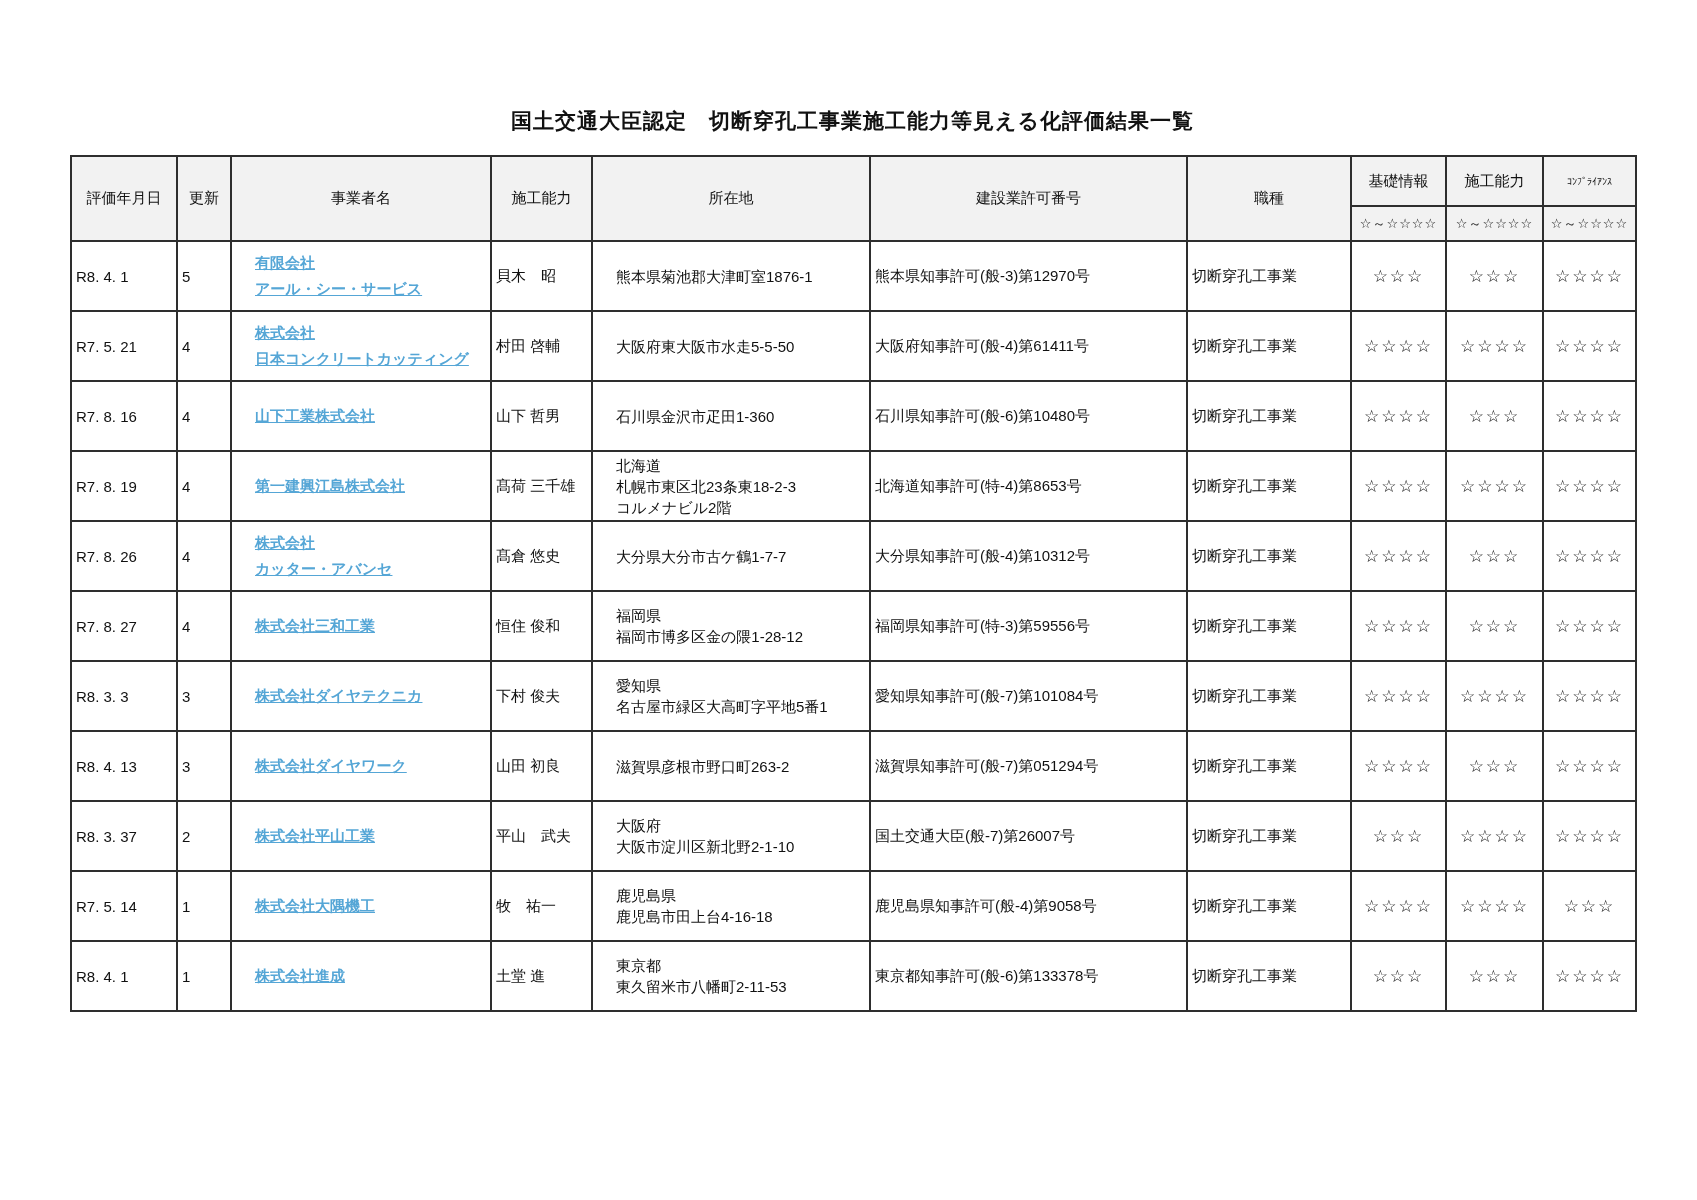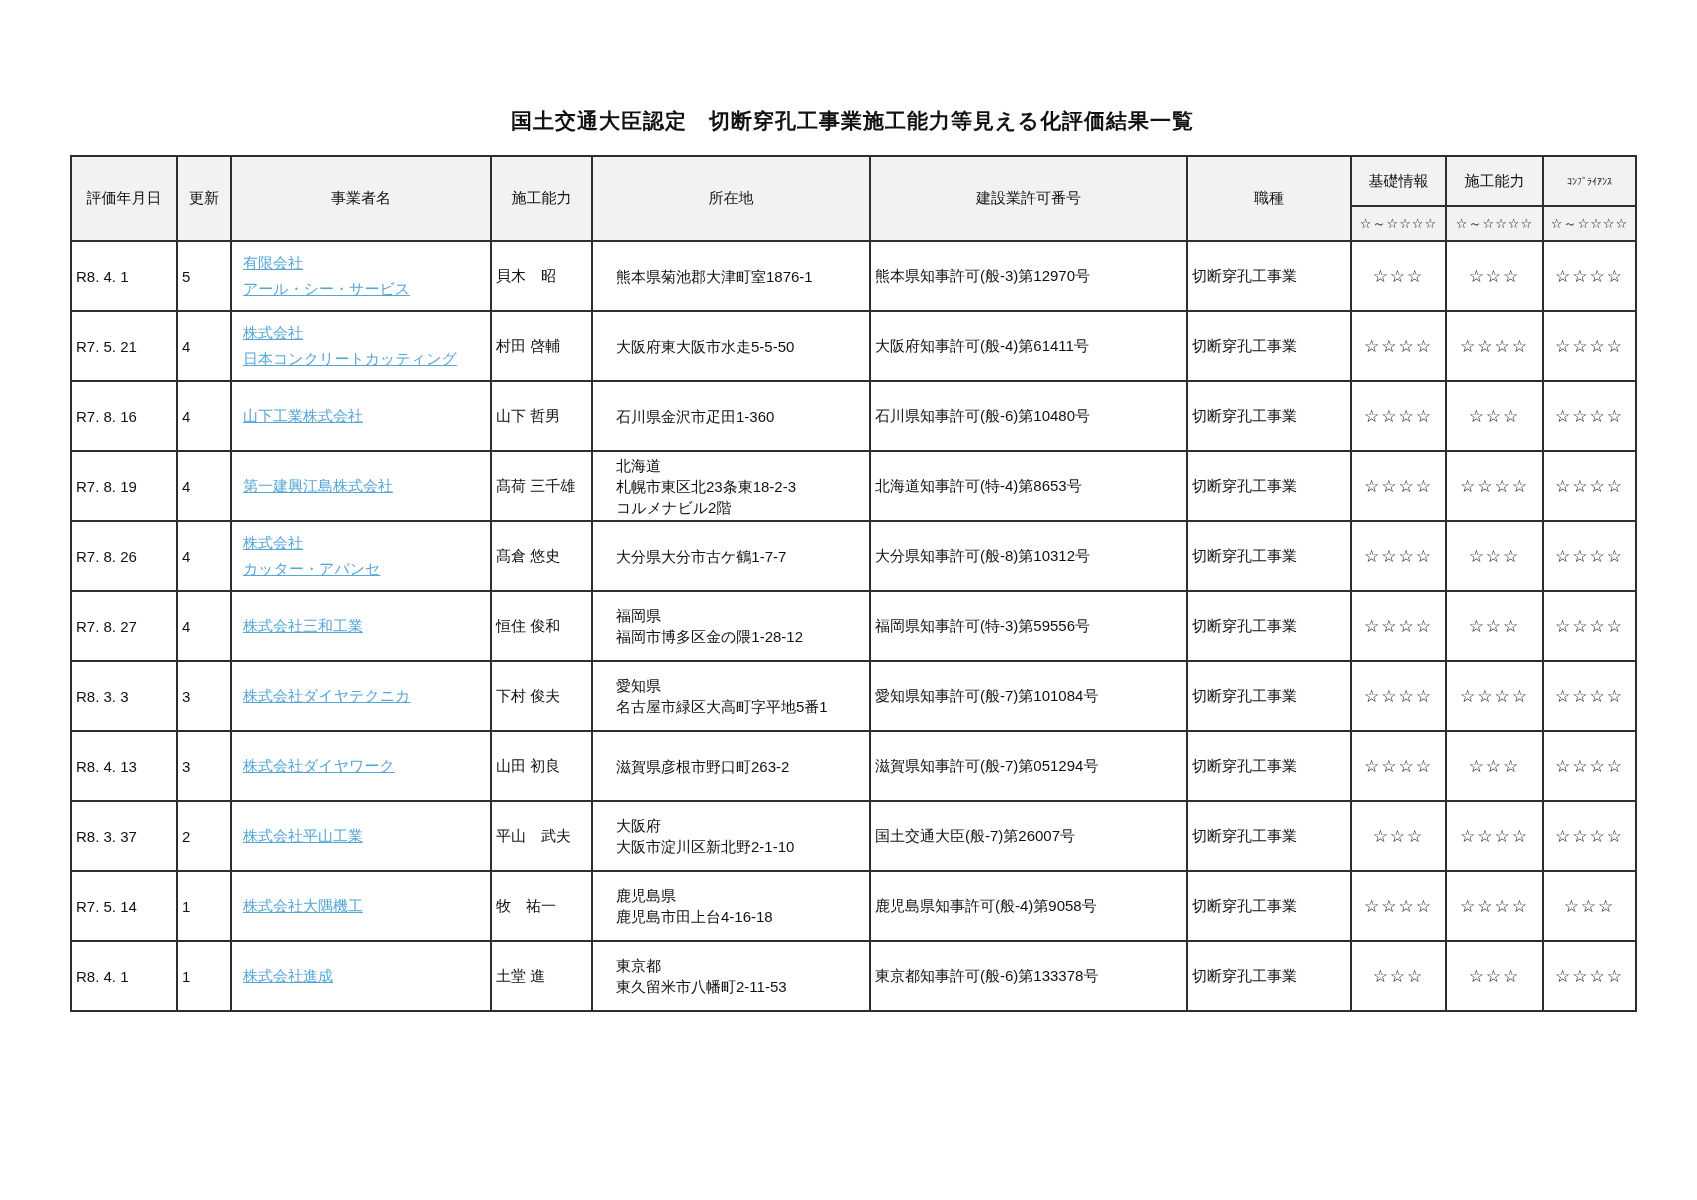--- a/index.html
+++ b/index.html
@@ -50,21 +50,21 @@
   }
   thead th{
     background:#f2f2f2;
     text-align:center;
   }
   .th-main{height:50px;}
   .th-sub{height:35px;font-size:13px;letter-spacing:1px;}
   .th-compliance{font-size:10px;}
   tbody td{height:70px;background:#ffffff;}
   .c-date,.c-upd,.c-rep,.c-lic,.c-job{text-align:left;}
-  .c-company{text-align:left;padding-left:11px;}
+  .c-company{text-align:left;padding-left:23px;font-weight:bold;}
   .c-addr{text-align:left;padding-left:23px;white-space:pre-line;line-height:1.4;}
   .c-star{text-align:center;font-size:17px;letter-spacing:2px;}
   .company-link{
     color:#55a6d6;
     text-decoration:underline;
     white-space:pre-line;
     line-height:1.75;
     cursor:pointer;
   }
 </style>
@@ -171,21 +171,21 @@
     </tr>
           <tr>
       <td class="c-date">R7. 8. 26</td>
       <td class="c-upd">4</td>
       <td class="c-company">
         <a class="company-link">株式会社
 カッター・アバンセ</a>
       </td>
       <td class="c-rep">髙倉 悠史</td>
       <td class="c-addr">大分県大分市古ケ鶴1-7-7</td>
-      <td class="c-lic">大分県知事許可(般-8)第10312号</td>
+      <td class="c-lic">大分県知事許可(般-4)第10312号</td>
       <td class="c-job">切断穿孔工事業</td>
       <td class="c-star">☆☆☆☆</td>
       <td class="c-star">☆☆☆</td>
       <td class="c-star">☆☆☆☆</td>
     </tr>
           <tr>
       <td class="c-date">R7. 8. 27</td>
       <td class="c-upd">4</td>
       <td class="c-company">
         <a class="company-link">株式会社三和工業</a>

